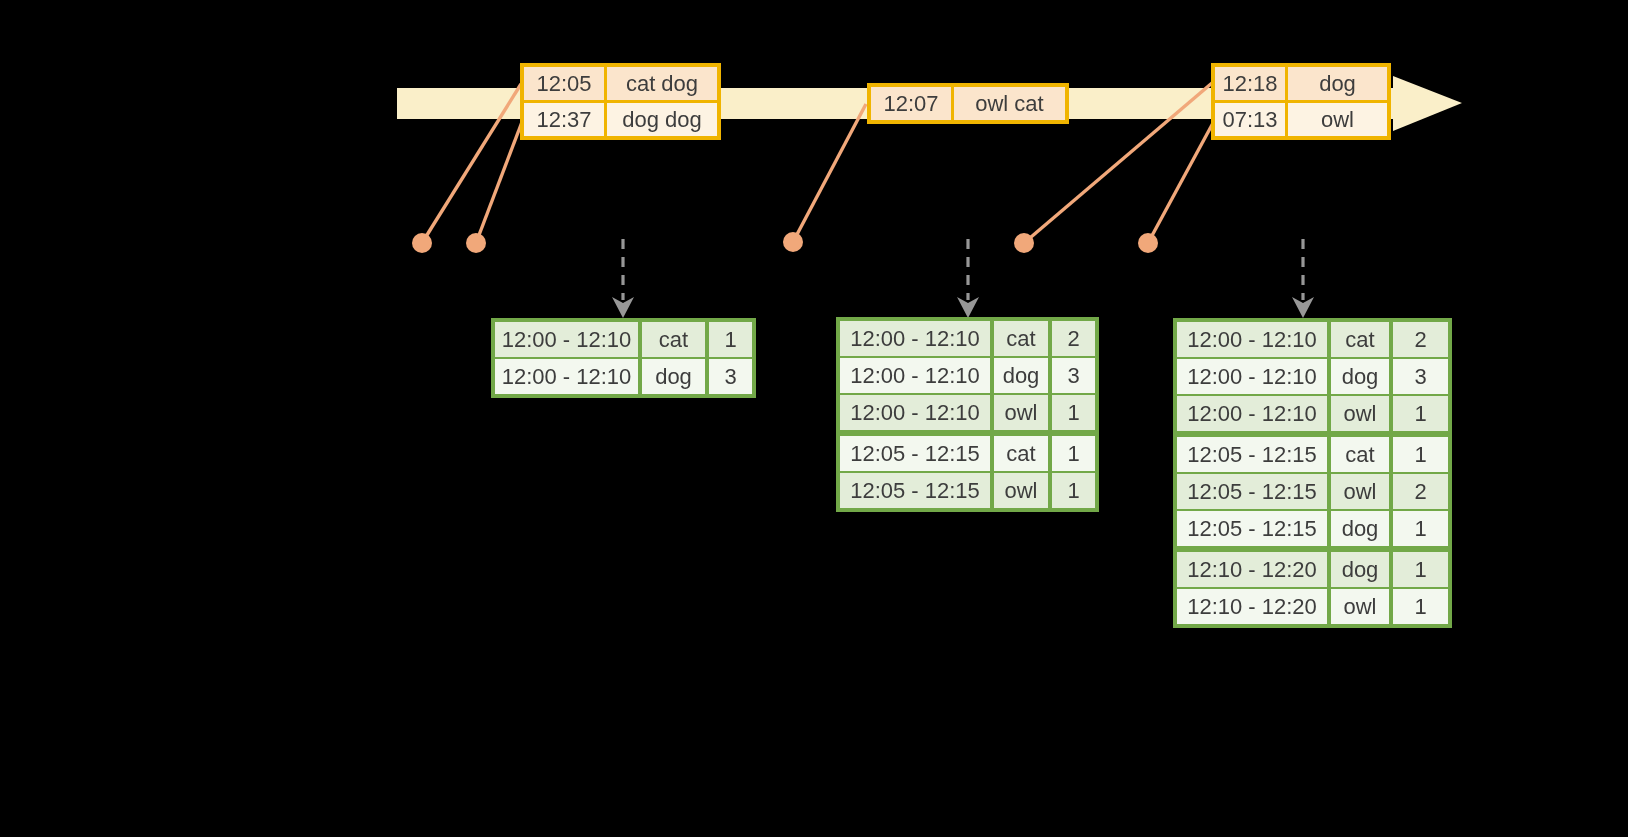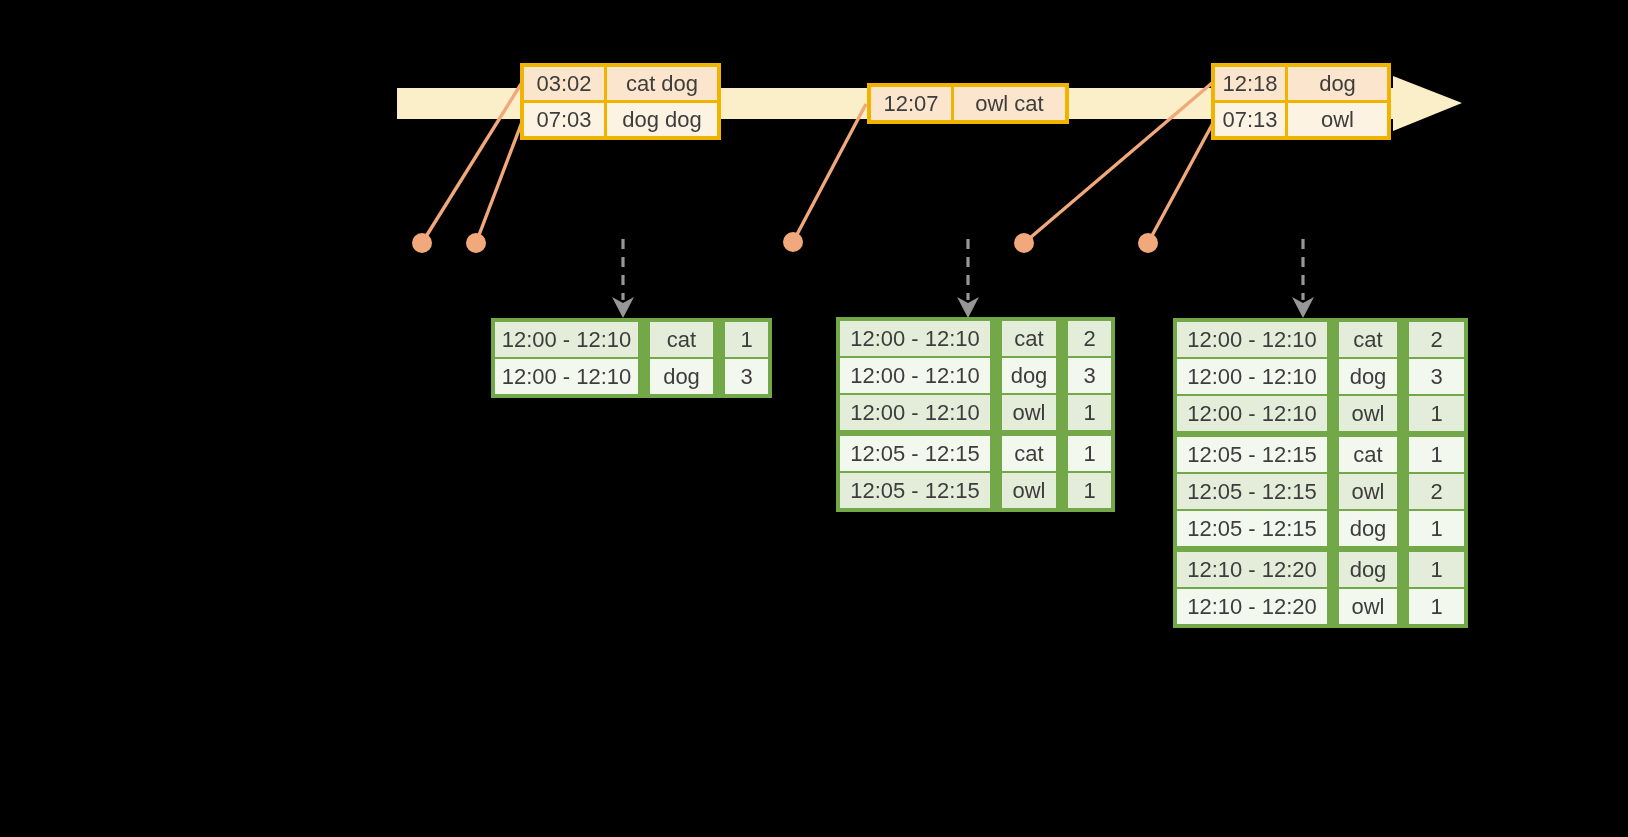--- a/index.html
+++ b/index.html
@@ -16,21 +16,21 @@
   .conn{stroke:var(--connector);stroke-width:3.4;}
   .dot{fill:var(--connector);}
   .trig{stroke:var(--arrow-gray);stroke-width:3.2;stroke-dasharray:10 8;}
   .trighead{fill:var(--arrow-gray);}
 
   .otable,.gtable{position:absolute;box-sizing:border-box;}
   .otable{border:4px solid var(--orange-border);background:var(--orange-border);}
   .gtable{border:4px solid var(--green-border);background:var(--green-border);}
   .orow{display:grid;grid-template-columns:var(--c1) var(--c2);gap:3px;background:var(--orange-border);margin-top:3px;}
   .orow:first-child{margin-top:0;}
-  .grow{display:grid;grid-template-columns:var(--g1) var(--g2) var(--g3);gap:12px;background:var(--green-border);margin-top:2px;}
+  .grow{display:grid;grid-template-columns:var(--g1) var(--g2) var(--g3);gap:4px;background:var(--green-border);margin-top:2px;}
   .grow:first-child{margin-top:0;}
   .grow.break{margin-top:6px;}
   .orow .cell{height:33px;line-height:33px;}
   .grow .cell{height:35px;line-height:35px;}
   .cell{text-align:center;font-size:22px;color:var(--ink);white-space:nowrap;overflow:hidden;}
   .peach .cell{background:var(--row-peach);}
   .cream .cell{background:var(--row-cream);}
   .greenrow .cell{background:var(--row-green);}
   .whiterow .cell{background:var(--row-white);}
 </style>
@@ -59,25 +59,25 @@
     <line class="trig" x1="623" y1="239" x2="623" y2="300"></line>
     <polygon class="trighead" points="612,297 623,303 634,297 623,318"></polygon>
     <line class="trig" x1="968" y1="239" x2="968" y2="300"></line>
     <polygon class="trighead" points="957,297 968,303 979,297 968,318"></polygon>
     <line class="trig" x1="1303" y1="239" x2="1303" y2="300"></line>
     <polygon class="trighead" points="1292,297 1303,303 1314,297 1303,318"></polygon>
   </svg>
 
   <div class="otable" style="left:520px;top:63px;--c1:80px;--c2:110px;">
       <div class="orow peach">
-        <div class="cell">03:02</div>
+        <div class="cell">12:05</div>
         <div class="cell">cat dog</div>
       </div>
       <div class="orow cream">
-        <div class="cell">07:03</div>
+        <div class="cell">12:37</div>
         <div class="cell">dog dog</div>
       </div>
     </div>
   <div class="otable" style="left:867px;top:83px;--c1:80px;--c2:111px;">
       <div class="orow peach">
         <div class="cell">12:07</div>
         <div class="cell">owl cat</div>
       </div>
     </div>
   <div class="otable" style="left:1211px;top:63px;--c1:70px;--c2:99px;">

